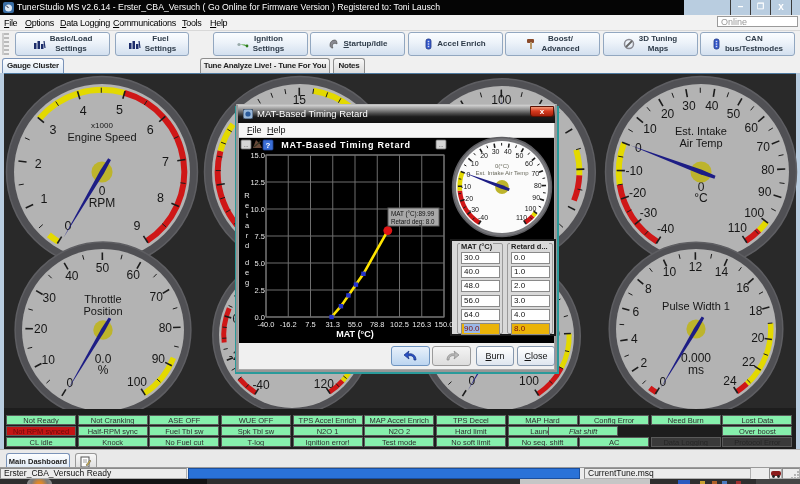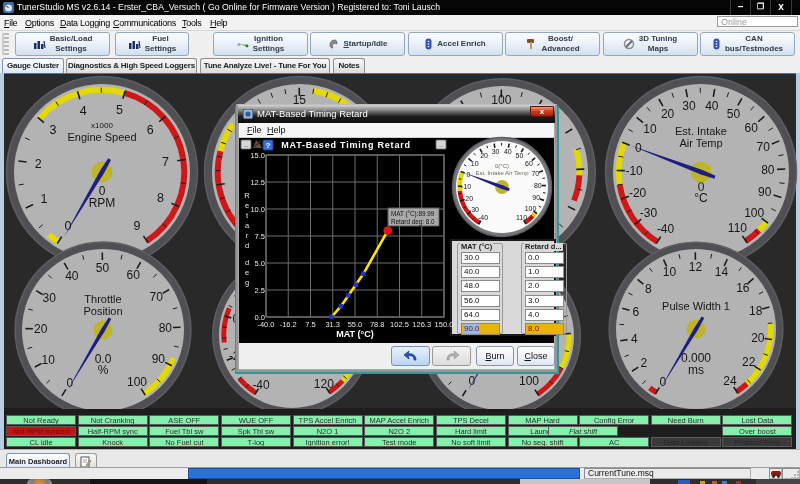--- a/index.html
+++ b/index.html
@@ -1,18 +1,18 @@
 <!DOCTYPE html>
 <html><head><meta charset="utf-8">
 <style>
 * { margin:0; padding:0; box-sizing:border-box; }
 body { width:800px; height:484px; overflow:hidden; position:relative;
        font-family:"Liberation Sans",sans-serif; background:#b9cde0; }
 .abs { position:absolute; }
-#titlebar { left:0; top:0; width:800px; height:15px; background:#050505; color:#fff;
+#titlebar { left:0; top:0; width:684px; height:15px; background:#050505; color:#fff;
   font-size:8.7px; line-height:15px; }
 #titletext { position:absolute; left:17px; top:0; white-space:nowrap; }
 .winbtn { position:absolute; top:0; height:15px; color:#fff; font-size:10px;
   font-weight:bold; text-align:center; line-height:14px; }
 #menubar { left:0; top:15px; width:800px; height:16px; background:#f2f2f2;
   border-bottom:1px solid #d8d8d8; font-size:9px; letter-spacing:-0.3px; color:#000; }
 .mi { position:absolute; top:3px; }
 .mi u { text-decoration:underline; }
 #search { position:absolute; left:717px; top:16px; width:81px; height:11px;
   background:#fff; border:1px solid #9a9a9a; font-size:9px; color:#999;
@@ -162,21 +162,20 @@
     <svg width="9" height="12">
       <rect x="2" y="1" width="5" height="10" rx="2" fill="#3a5ed0" stroke="#1c3482" stroke-width="0.8"></rect>
       <circle cx="4.5" cy="3.5" r="0.8" fill="#dde"></circle>
       <circle cx="4.5" cy="6" r="0.8" fill="#dde"></circle>
       <circle cx="4.5" cy="8.5" r="0.8" fill="#dde"></circle>
     </svg>
     <span class="lab">CAN<br>bus/Testmodes</span>
   </div>
 <div id="tabrow" class="abs">
  <div class="tab tabsel" style="left:2px;width:62px;">Gauge Cluster</div>
- <div class="tab" style="left:66px;width:131px;">Diagnostics &amp; High Speed Loggers</div>
  <div class="tab" style="left:200px;width:130px;">Tune Analyze Live! - Tune For You</div>
  <div class="tab" style="left:333px;width:32px;">Notes</div>
 </div>
 <div id="dash" class="abs"></div>
 <svg class="abs" style="left:0;top:73px;z-index:2" width="800" height="336" viewBox="0 73 800 336">
 <circle cx="102" cy="172" r="95.48" fill="#505054" stroke="#5e5e62" stroke-width="1.5"></circle>
 <circle cx="102" cy="172" r="88" fill="#b3b3b3"></circle>
 <path d="M 58.4 241.78 A 82.28 82.28 0 0 1 48.9 234.85" stroke="#e3d900" stroke-width="5.98" fill="none"></path>
 <path d="M 39.28 118.75 A 82.28 82.28 0 0 1 124.53 92.86" stroke="#e3d900" stroke-width="5.98" fill="none"></path>
 <path d="M 124.53 92.86 A 82.28 82.28 0 0 1 146.81 241.01" stroke="#cf1717" stroke-width="5.98" fill="none"></path>
@@ -569,20 +568,21 @@
 <div id="dashtabs" class="abs">
  <div id="maindashtab">Main Dashboard</div>
  <div id="icontab"><svg width="12" height="12" style="margin:2px 0 0 4px">
         <rect x="1" y="1" width="8" height="10" fill="#fff" stroke="#555" stroke-width="1"></rect>
         <line x1="3" y1="4" x2="7" y2="4" stroke="#888" stroke-width="0.8"></line>
         <line x1="3" y1="6" x2="7" y2="6" stroke="#888" stroke-width="0.8"></line>
         <path d="M 6 9 L 10 4 L 11 5 L 7 10 Z" fill="#d8b84a" stroke="#555" stroke-width="0.5"></path>
       </svg></div>
 </div>
 <div id="statusbar" class="abs">
+ <div class="sbcell" style="left:0;width:187px;background:#ececec;">Erster_CBA_Versuch Ready</div>
  <div class="sbcell" style="left:188px;width:392px;background:#2a72d8;border-color:#1b4f9e;"></div>
  <div class="sbcell" style="left:584px;width:167px;background:#ececec;">CurrentTune.msq</div>
  <div class="sbcell" style="left:769px;width:13px;background:#ececec;padding-left:1px;"><svg width="11" height="9">
         <rect x="0" y="2" width="10" height="5" rx="2" fill="#8a1a1a"></rect>
         <circle cx="2.5" cy="7.5" r="1.4" fill="#222"></circle>
         <circle cx="7.5" cy="7.5" r="1.4" fill="#222"></circle>
       </svg></div>
  <div class="sbcell" style="left:782px;width:18px;background:#ececec;">
    <svg width="14" height="10" style="margin-top:1px">
         <circle cx="12" cy="8" r="0.9" fill="#999"></circle>
@@ -753,21 +753,21 @@
 <div id="tblpanel">
  <div class="colgrp" style="left:5px;">
   <div class="colhdr">MAT (°C)</div>
   <div class="tfield" style="top:8.0px;">30.0</div>
 <div class="tfield" style="top:22.2px;">40.0</div>
 <div class="tfield" style="top:36.4px;">48.0</div>
 <div class="tfield" style="top:50.6px;">56.0</div>
 <div class="tfield" style="top:64.8px;">64.0</div>
 <div class="tfield tred" style="top:79.0px;"><span class="selblue">90.0</span></div>
  </div>
- <div class="colgrp" style="left:69px;">
+ <div class="colgrp" style="left:55px;">
   <div class="colhdr">Retard d...</div>
   <div class="tfield" style="top:8.0px;">0.0</div>
 <div class="tfield" style="top:22.2px;">1.0</div>
 <div class="tfield" style="top:36.4px;">2.0</div>
 <div class="tfield" style="top:50.6px;">3.0</div>
 <div class="tfield" style="top:64.8px;">4.0</div>
 <div class="tfield tred" style="top:79.0px;">8.0</div>
  </div>
 </div>
 

